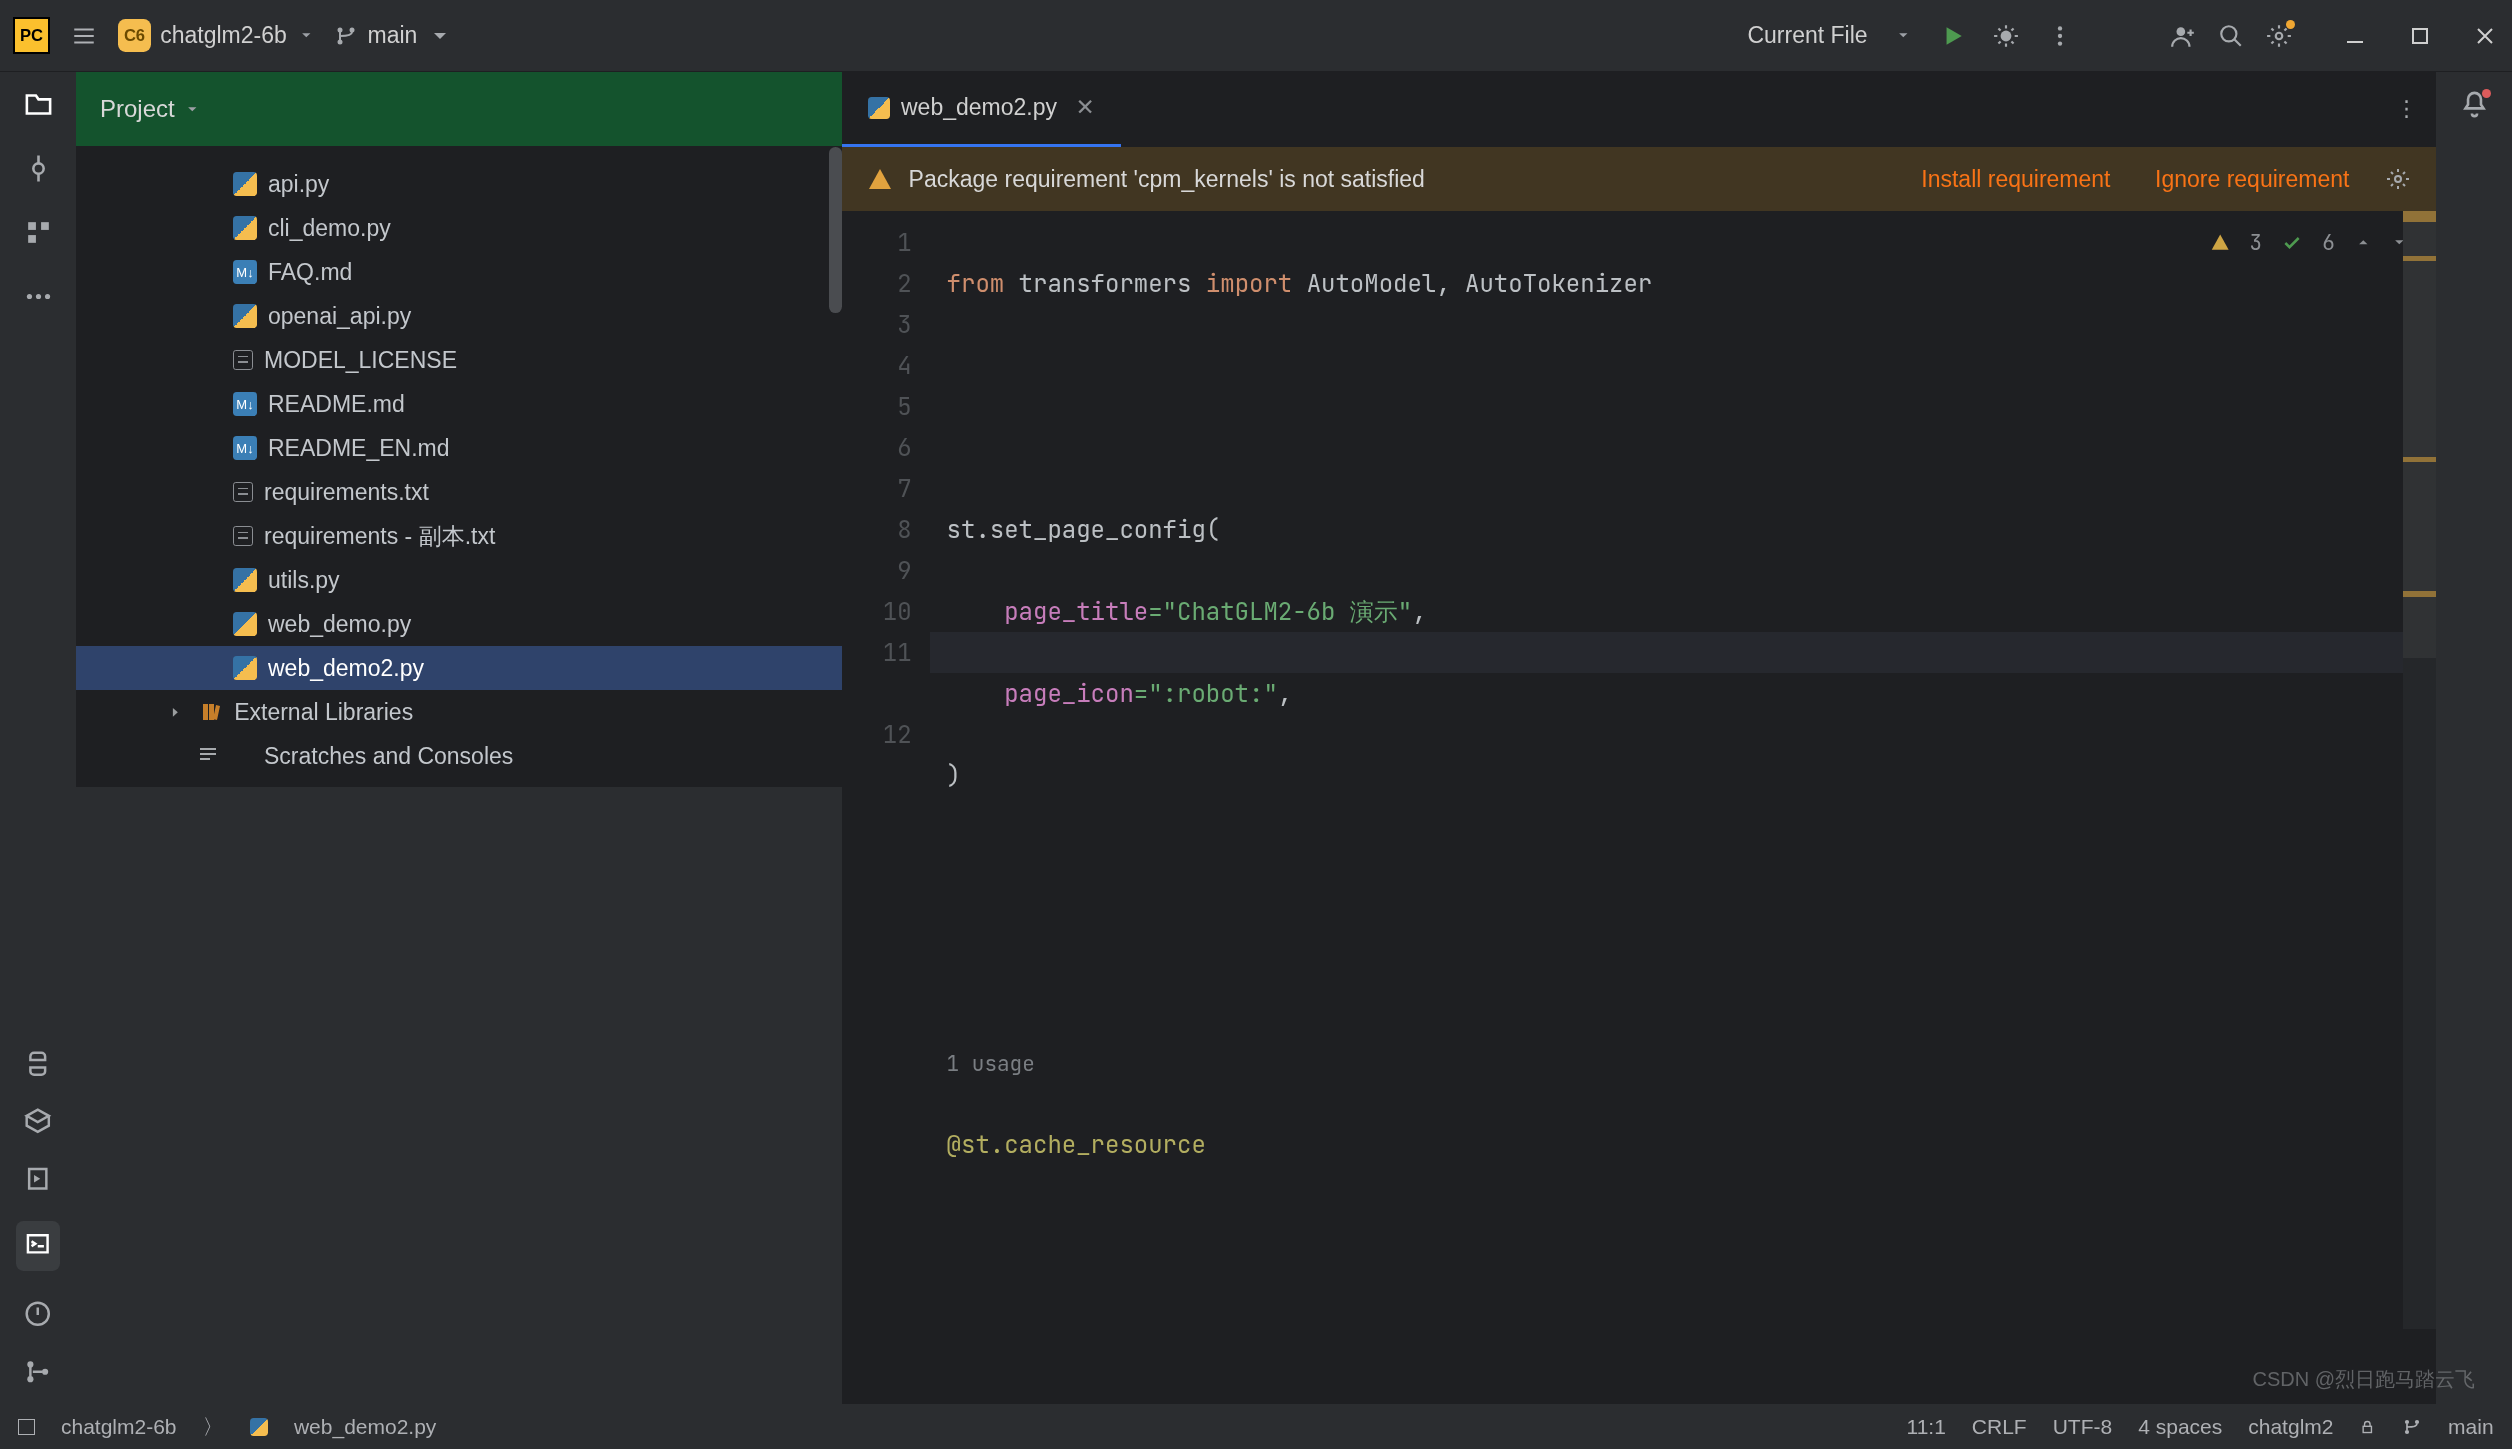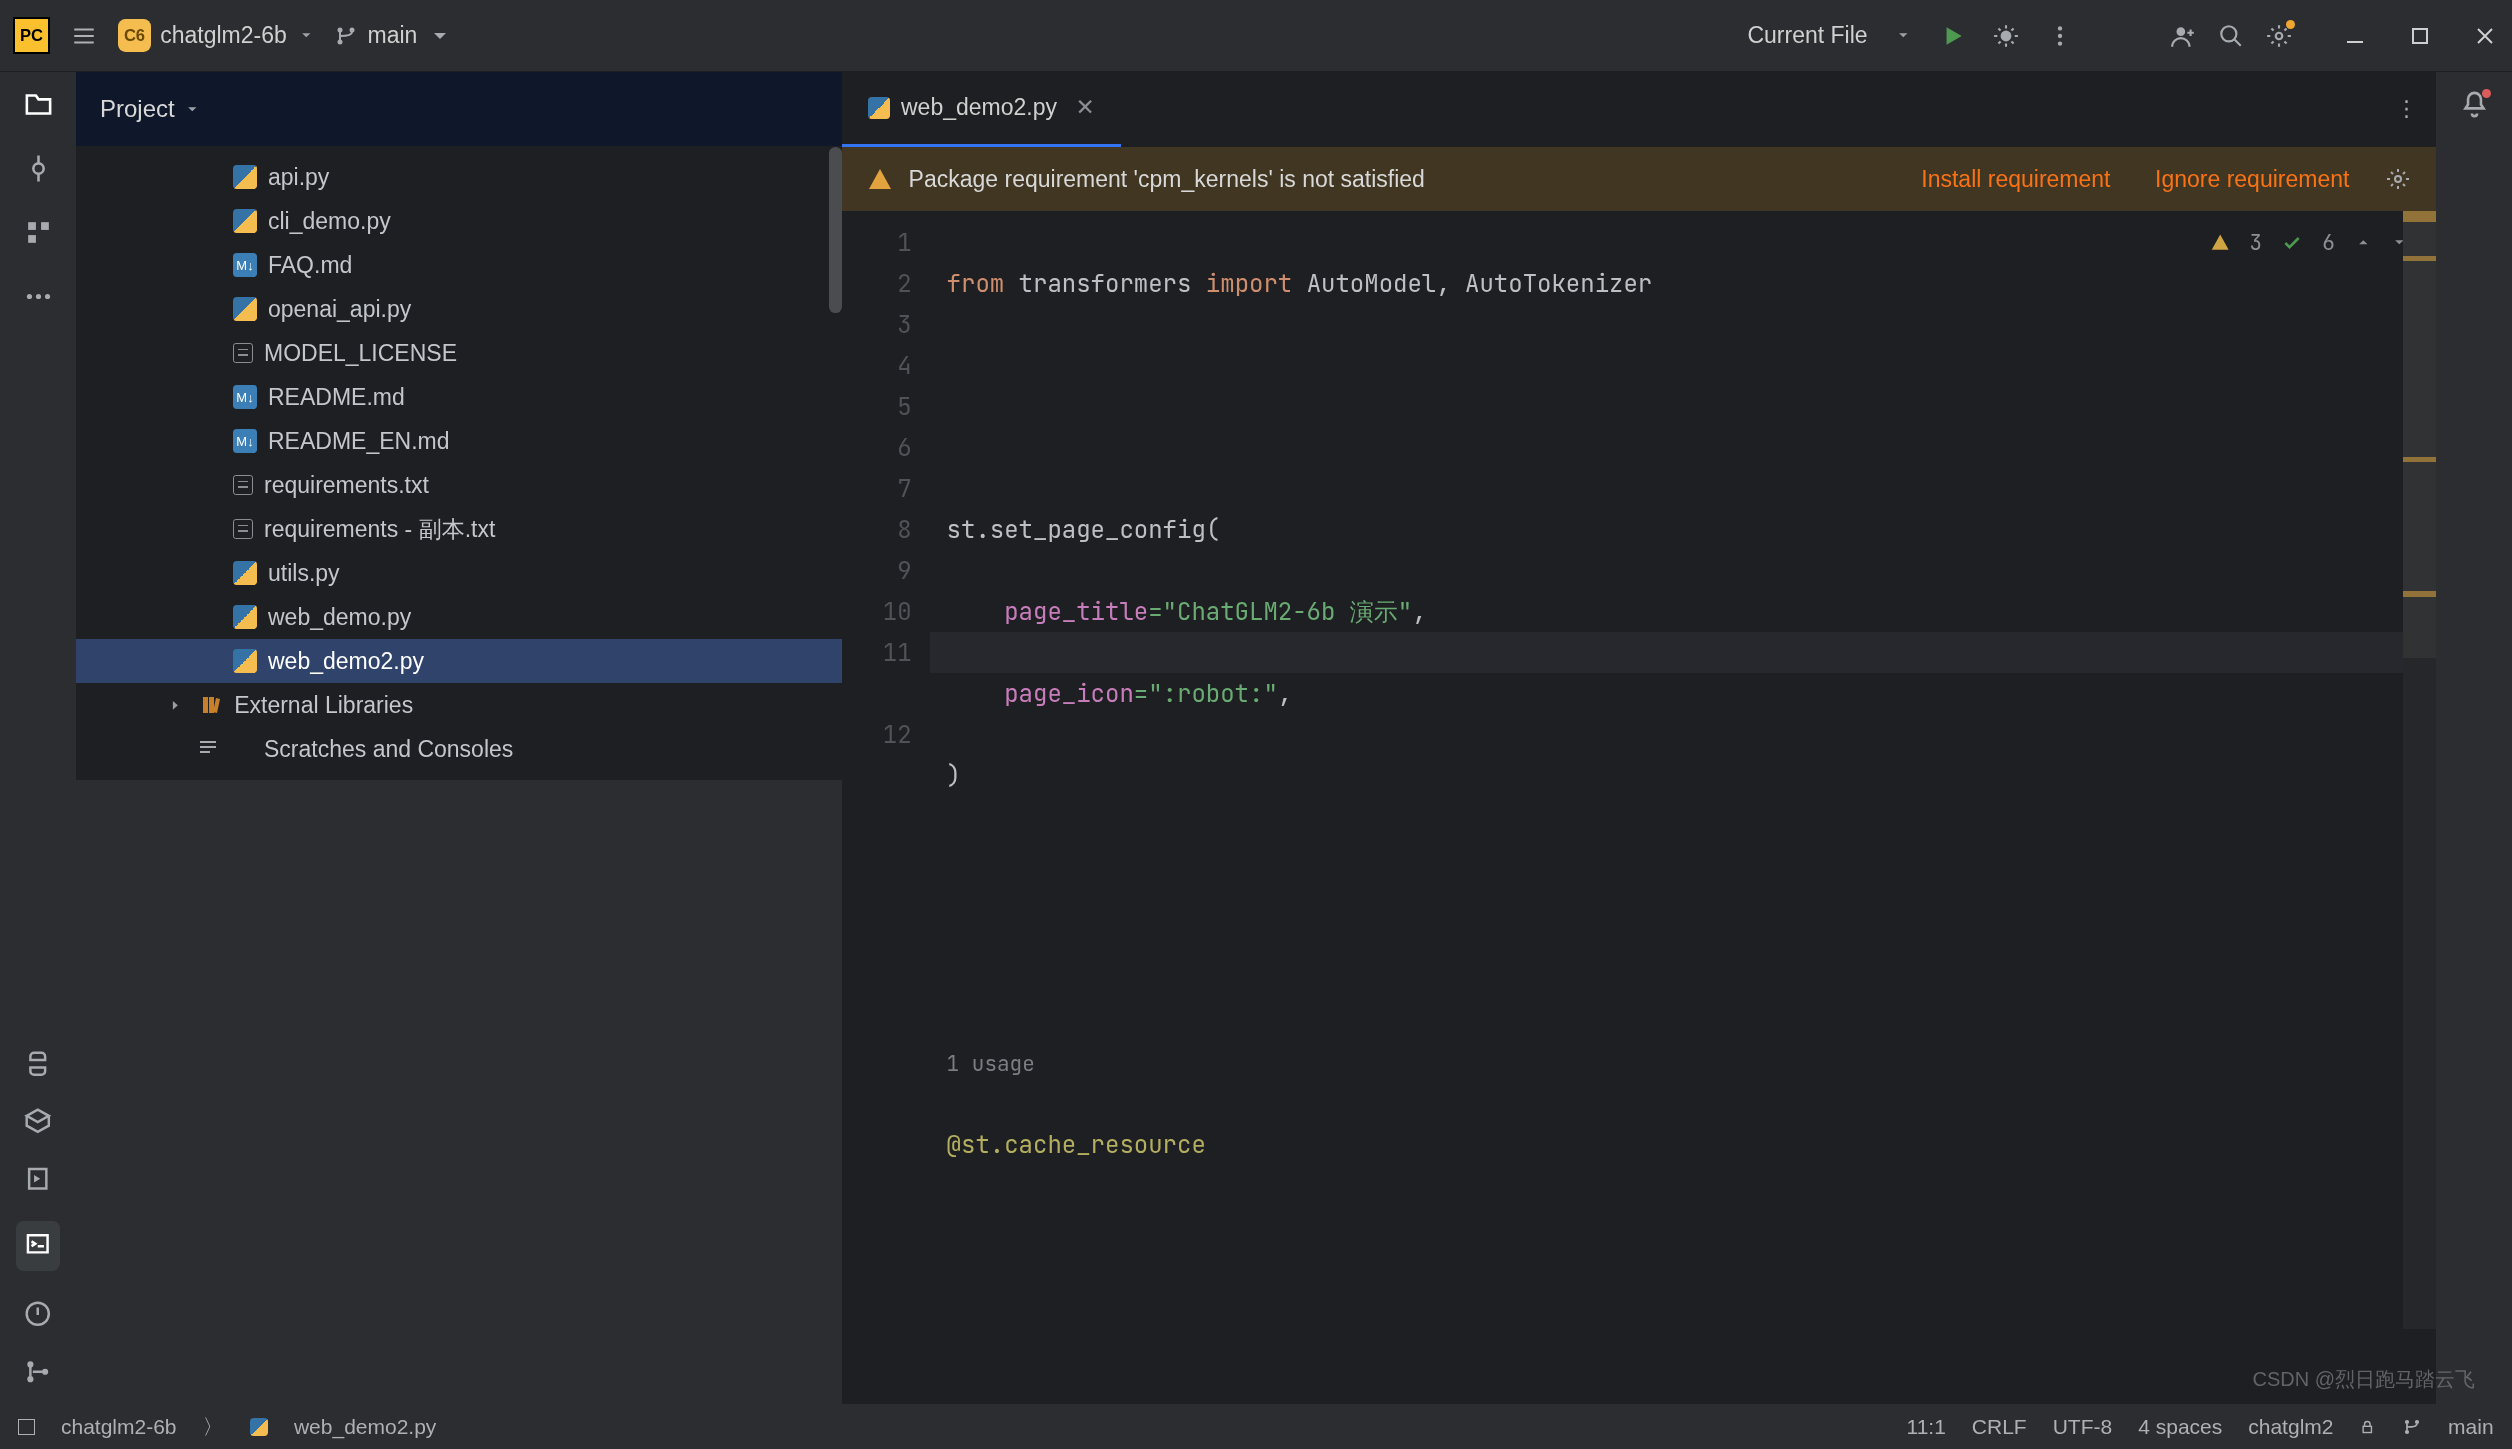--- a/index.html
+++ b/index.html
@@ -51,29 +51,29 @@
 }
 .left-strip .tool-icon,.right-strip .tool-icon { width:31px;height:31px;fill:#a7aaae;}
 .left-strip .tool-icon.active { fill:#fff;}
 .right-strip { justify-content:flex-start;}
 .right-strip .bell-wrapper { position:relative;}
 .right-strip .bell-dot { position:absolute;top:0;right:-1.8px;width:9.2px;height:9.2px;border-radius:50%;background:#dc5b5b;}
 
 .center {
   display:flex;flex-direction:column;min-width:0;
 }
-.top-row { height:75px;background:#0f172a;display:flex;align-items:center;border-bottom:0.9px solid #1e1f22;}
+.top-row { height:75px;background:#14532d;display:flex;align-items:center;border-bottom:0.9px solid #1e1f22;}
 .top-row .title { font-size:24px;color:#d8d8d8;padding-left:24px;display:flex;align-items:center;gap:9.2px;}
 .chev-small { width:16.6px;height:16.6px;fill:#9da0a6;}
 
 .split {
   flex:1;display:grid;grid-template-columns:766px 1fr;min-height:0;
 }
 .filetree {
-  background:#1e1f22;overflow:auto;color:#c3c7cc;font-size:23px;padding-top:8px;padding-bottom:9.2px;
+  background:#1e1f22;overflow:auto;color:#c3c7cc;font-size:23px;padding-top:15px;padding-bottom:9.2px;
 }
 .tree-item { height:44px;display:flex;align-items:center;gap:11px;padding-left:157px;white-space:nowrap;}
 .tree-item.sel { background:#2f436b;color:#fff;}
 .tree-item .fi { width:24px;height:24px;flex-shrink:0;}
 .fi.py { background:linear-gradient(135deg,#3572a5 50%,#f5bd4f 50%);border-radius:3.7px;}
 .fi.md { background:#3b7fb6;border-radius:3.7px;display:flex;align-items:center;justify-content:center;color:#fff;font-size:13px;}
 .fi.md::after { content:"M↓";}
 .fi.txt { width:20px;height:20px;border:1.8px solid #8a8d92;border-radius:2.8px;position:relative;}
 .fi.txt::before,.fi.txt::after { content:"";position:absolute;left:3.7px;right:3.7px;height:1.8px;background:#8a8d92;}
 .fi.txt::before { top:4.6px;} .fi.txt::after { top:10px;}

